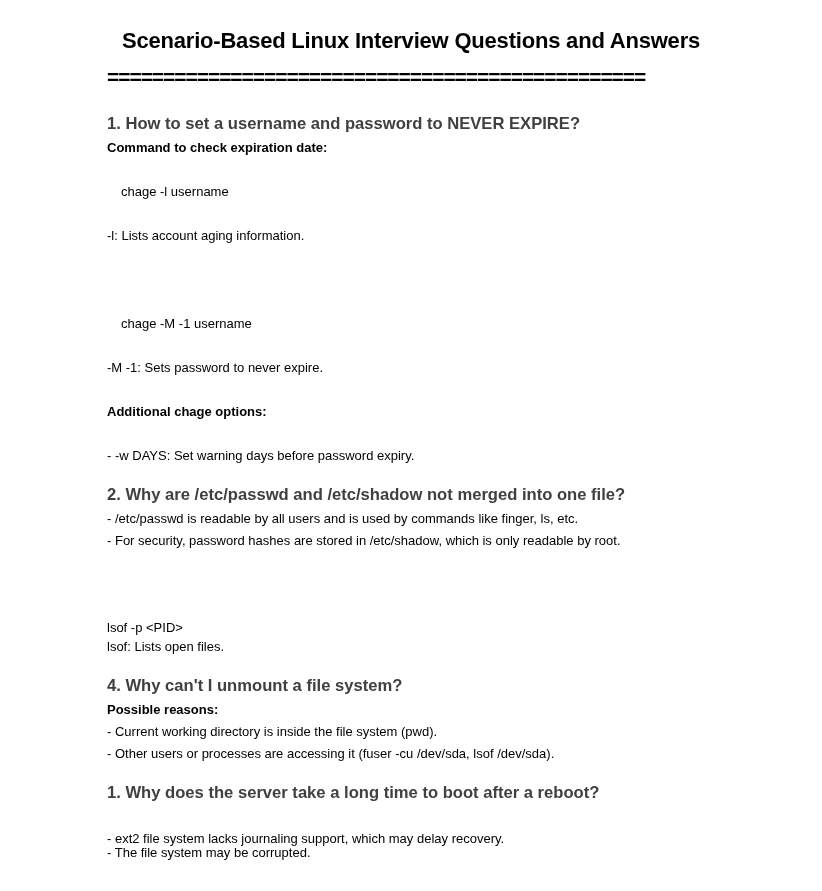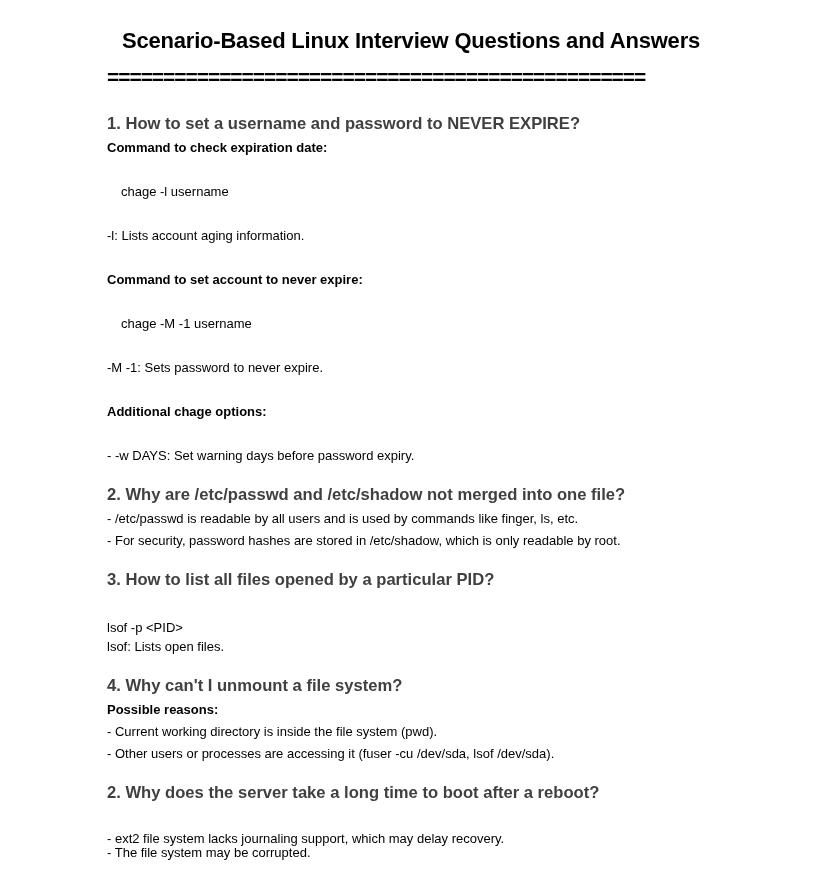--- a/index.html
+++ b/index.html
@@ -75,36 +75,34 @@
 
 <div class="page">
 
   <div class="title">Scenario-Based Linux Interview Questions and Answers</div>
   <div class="separator">================================================</div>
 
   <div class="heading" style="top:114px;">1. How to set a username and password to NEVER EXPIRE?</div>
   <div class="line bold" style="top:140px;">Command to check expiration date:</div>
   <div class="line indent" style="top:184px;">chage -l username</div>
   <div class="line" style="top:228px;">-l: Lists account aging information.</div>
-  <div class="line bold" style="top:272px;">Command to set account to never expire:</div>
   <div class="line indent" style="top:316px;">chage -M -1 username</div>
   <div class="line" style="top:360px;">-M -1: Sets password to never expire.</div>
   <div class="line bold" style="top:404px;">Additional chage options:</div>
   <div class="line" style="top:448px;">- -w DAYS: Set warning days before password expiry.</div>
 
   <div class="heading" style="top:485px;">2. Why are /etc/passwd and /etc/shadow not merged into one file?</div>
   <div class="line" style="top:511px;">- /etc/passwd is readable by all users and is used by commands like finger, ls, etc.</div>
   <div class="line" style="top:533px;">- For security, password hashes are stored in /etc/shadow, which is only readable by root.</div>
 
-  <div class="heading" style="top:570px;">3. How to list all files opened by a particular PID?</div>
   <div class="line" style="top:620px;text-align:center;">lsof -p &lt;PID&gt;</div>
   <div class="line" style="top:639px;">lsof: Lists open files.</div>
 
   <div class="heading" style="top:676px;">4. Why can't I unmount a file system?</div>
   <div class="line bold" style="top:702px;">Possible reasons:</div>
   <div class="line" style="top:724px;">- Current working directory is inside the file system (pwd).</div>
   <div class="line" style="top:746px;">- Other users or processes are accessing it (fuser -cu /dev/sda, lsof /dev/sda).</div>
 
-  <div class="heading" style="top:783px;">2. Why does the server take a long time to boot after a reboot?</div>
+  <div class="heading" style="top:783px;">1. Why does the server take a long time to boot after a reboot?</div>
   <div class="line" style="top:845px;">- The file system may be corrupted.</div>
   <div class="line" style="top:831px;">- ext2 file system lacks journaling support, which may delay recovery.</div>
 
 </div>
 
 </body></html>

